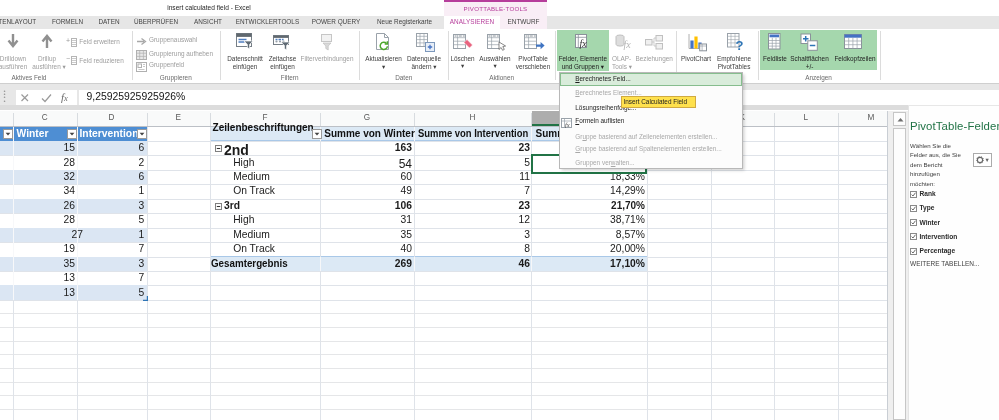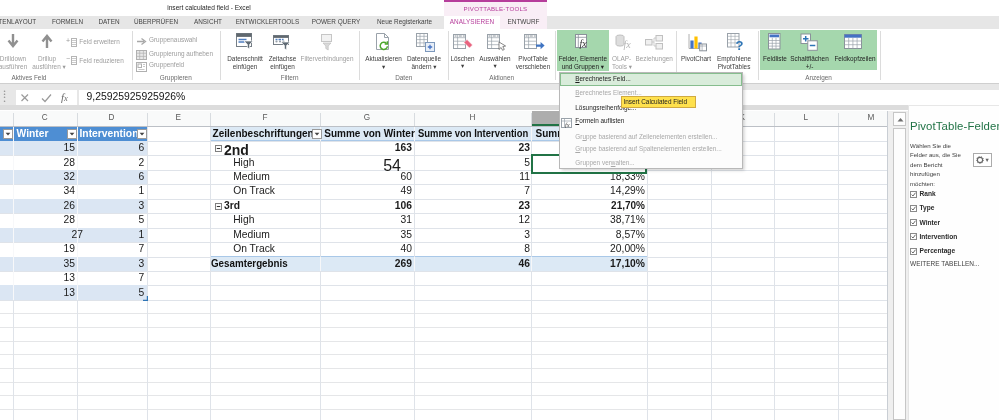--- a/index.html
+++ b/index.html
@@ -302,21 +302,21 @@
       <path d="M2.6 3.8 L5 6.4 L7.4 3.8 Z" fill="#444"></path>
     </svg>
 <svg class="a" style="left:66.8px;top:129.4px" width="10" height="10" viewBox="0 0 10 10">
       <rect x="0.5" y="0.5" width="9" height="9" fill="#fff" stroke="#9a9a9a"></rect>
       <path d="M2.6 3.8 L5 6.4 L7.4 3.8 Z" fill="#444"></path>
     </svg>
 <svg class="a" style="left:136.8px;top:129.4px" width="10" height="10" viewBox="0 0 10 10">
       <rect x="0.5" y="0.5" width="9" height="9" fill="#fff" stroke="#9a9a9a"></rect>
       <path d="M2.6 3.8 L5 6.4 L7.4 3.8 Z" fill="#444"></path>
     </svg>
-<div class="t" style="left:212.6px;top:129px;font-size:10px;color:#111;font-weight:bold;">Zeilenbeschriftungen</div>
+<div class="t" style="left:212.6px;top:123px;font-size:10px;color:#111;font-weight:bold;">Zeilenbeschriftungen</div>
 <svg class="a" style="left:311.7px;top:129.4px" width="10" height="10" viewBox="0 0 10 10">
       <rect x="0.5" y="0.5" width="9" height="9" fill="#fff" stroke="#9a9a9a"></rect>
       <path d="M2.6 3.8 L5 6.4 L7.4 3.8 Z" fill="#444"></path>
     </svg>
 <div class="t" style="left:324.3px;top:129px;font-size:10px;color:#111;font-weight:bold;">Summe von Winter</div>
 <div class="t" style="left:418px;top:129px;font-size:10px;color:#111;font-weight:bold;transform:scaleX(0.945);transform-origin:0 0;">Summe von Intervention</div>
 <div class="t" style="left:535.5px;top:129px;font-size:10px;color:#111;font-weight:bold;">Summe von Percentage2</div>
 <div class="t r" style="left:20px;top:143.1px;width:55px;font-size:10.3px;color:#1b1b1b;">15</div>
 <div class="t r" style="left:90px;top:143.1px;width:54.3px;font-size:10.3px;color:#1b1b1b;">6</div>
 <div class="t r" style="left:20px;top:157.54999999999998px;width:55px;font-size:10.3px;color:#1b1b1b;">28</div>
@@ -343,21 +343,21 @@
       <path d="M4.5 0 V4.5 H0" stroke="#2e75b6" stroke-width="1.4" fill="none"></path>
     </svg>
 <svg class="a" style="left:214.7px;top:144.70000000000002px" width="7" height="7" viewBox="0 0 7 7">
       <rect x="0.5" y="0.5" width="6" height="6" fill="#fcfcfc" stroke="#808080"></rect>
       <path d="M1.8 3.5 h3.4" stroke="#333" stroke-width="1"></path>
     </svg>
 <div class="t" style="left:224px;top:143.1px;font-size:14px;color:#1b1b1b;font-weight:bold;">2nd</div>
 <div class="t r" style="left:330px;top:143.1px;width:82px;font-size:10.3px;color:#1b1b1b;font-weight:bold;">163</div>
 <div class="t r" style="left:440px;top:143.1px;width:90px;font-size:10.3px;color:#1b1b1b;font-weight:bold;">23</div>
 <div class="t" style="left:233.2px;top:157.54999999999998px;font-size:10.3px;color:#1b1b1b;">High</div>
-<div class="t r" style="left:319px;top:157.54999999999998px;width:82px;font-size:16px;color:#1b1b1b;">54</div>
+<div class="t r" style="left:330px;top:157.54999999999998px;width:82px;font-size:12px;color:#1b1b1b;">54</div>
 <div class="t r" style="left:440px;top:157.54999999999998px;width:90px;font-size:10.3px;color:#1b1b1b;">5</div>
 <div class="t" style="left:233.2px;top:172.0px;font-size:10.3px;color:#1b1b1b;">Medium</div>
 <div class="t r" style="left:330px;top:172.0px;width:82px;font-size:10.3px;color:#1b1b1b;">60</div>
 <div class="t r" style="left:440px;top:172.0px;width:90px;font-size:10.3px;color:#1b1b1b;">11</div>
 <div class="t r" style="left:560px;top:172.0px;width:85px;font-size:10.3px;color:#1b1b1b;">18,33%</div>
 <div class="t" style="left:233.2px;top:186.45px;font-size:10.3px;color:#1b1b1b;">On Track</div>
 <div class="t r" style="left:330px;top:186.45px;width:82px;font-size:10.3px;color:#1b1b1b;">49</div>
 <div class="t r" style="left:440px;top:186.45px;width:90px;font-size:10.3px;color:#1b1b1b;">7</div>
 <div class="t r" style="left:560px;top:186.45px;width:85px;font-size:10.3px;color:#1b1b1b;">14,29%</div>
 <svg class="a" style="left:214.7px;top:202.5px" width="7" height="7" viewBox="0 0 7 7">

